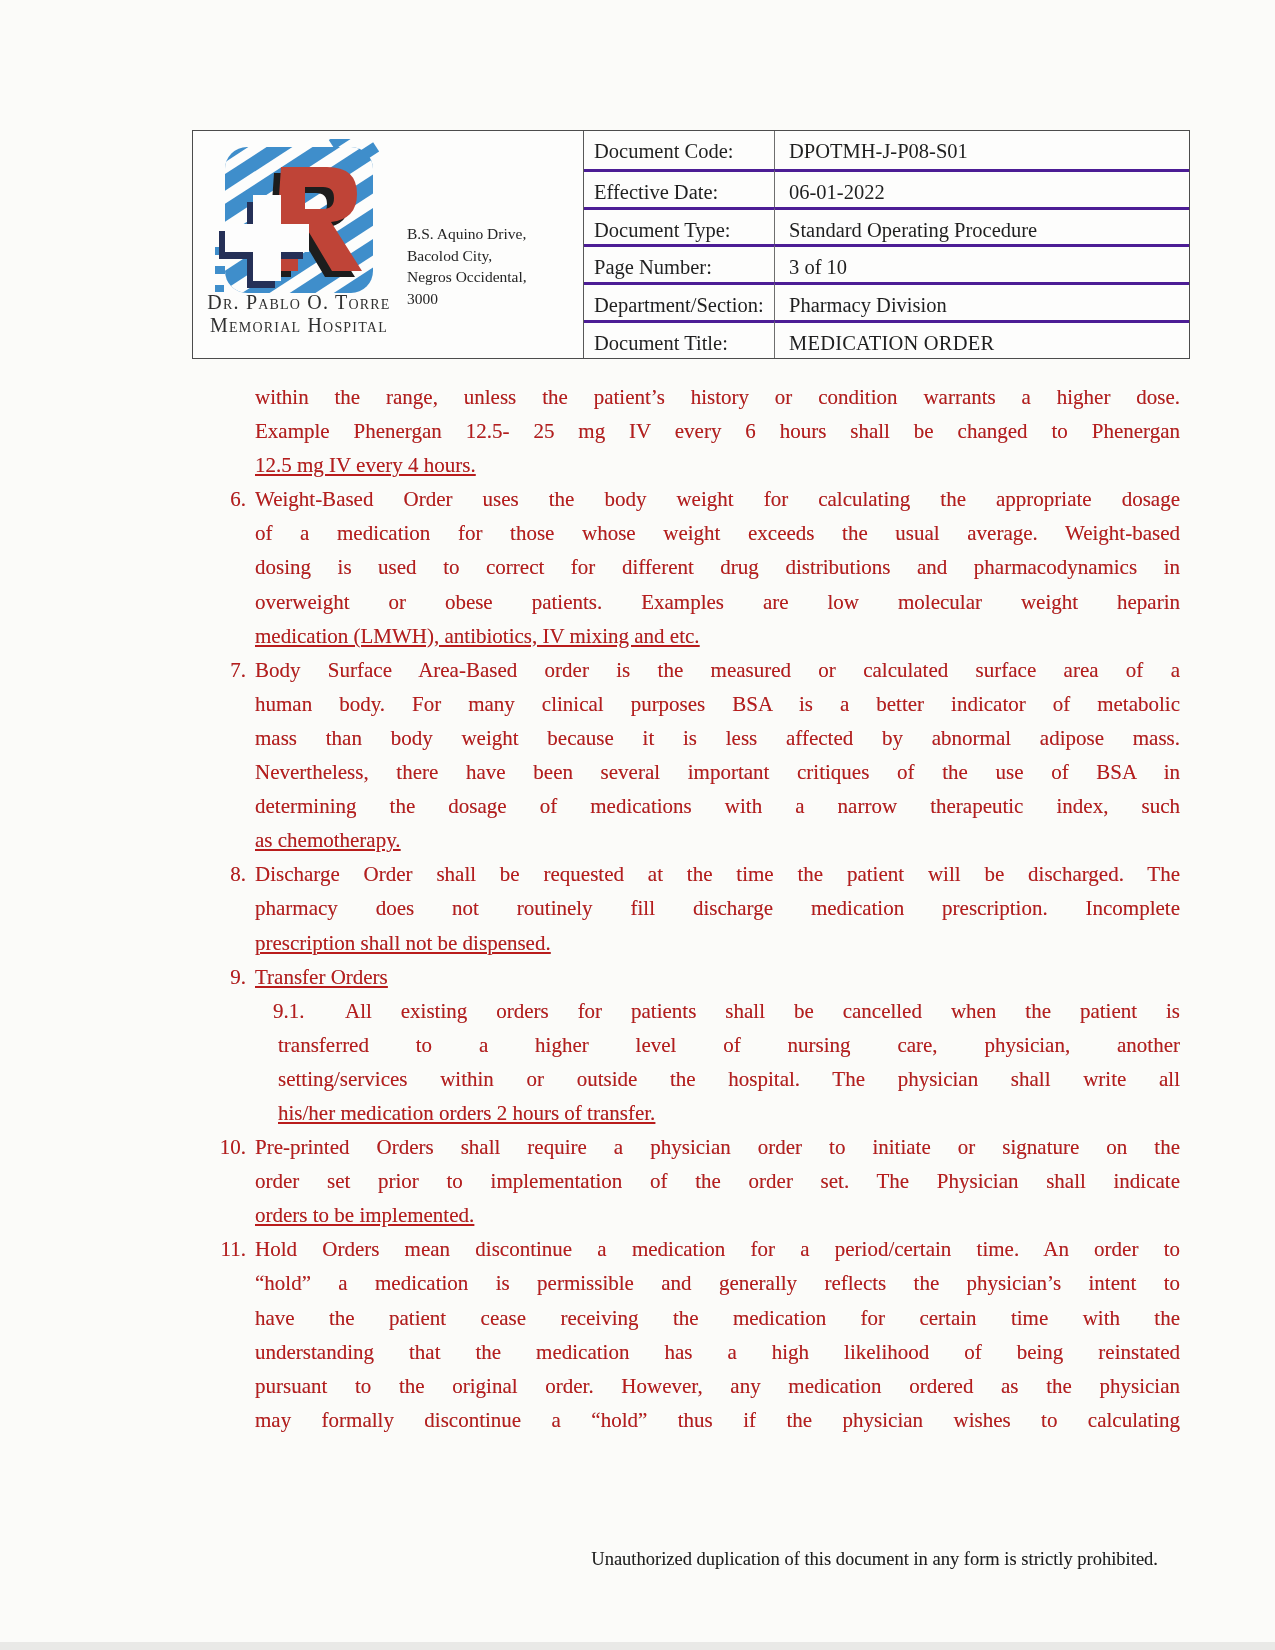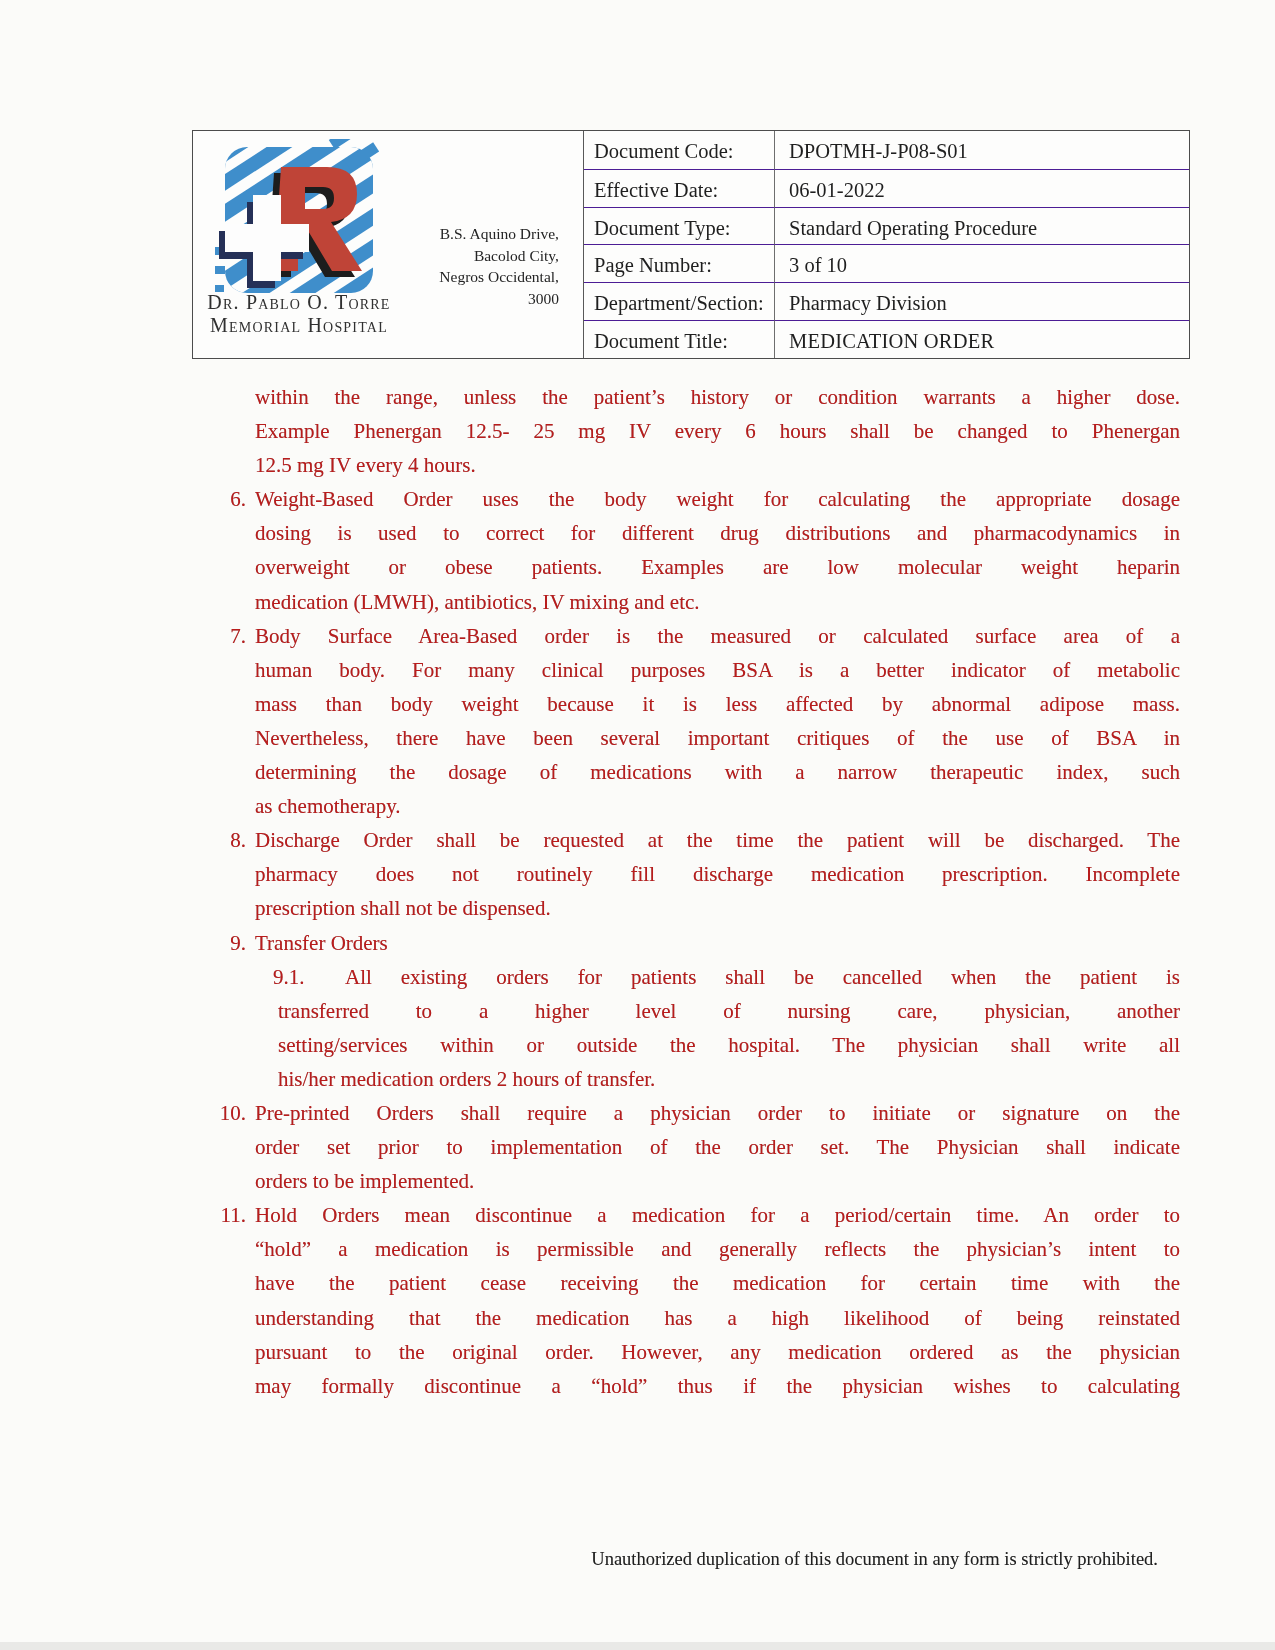--- a/index.html
+++ b/index.html
@@ -16,46 +16,46 @@
   .htable{
     position:absolute;left:192px;top:130px;width:998px;height:229px;
     box-sizing:border-box;border:1.5px solid #4c4c4c;
     display:grid;grid-template-columns:391px 190px 1fr;grid-auto-rows:1fr;
     background:#fdfdfc;
   }
   .logo-cell{grid-column:1;grid-row:1/7;position:relative;border-right:1px solid #585858;}
   .hlbl,.hval{
     box-sizing:border-box;font-size:20.5px;line-height:24px;color:#1f1f1f;
     padding:8px 4px 0 10px;white-space:nowrap;overflow:hidden;
-    border-top:1px solid #4c1d95;
+    border-top:3px solid #4c1d95;
   }
   .hlbl{grid-column:2;}
   .hval{grid-column:3;border-left:1px solid #6e6e6e;padding-left:14px;}
   .hlbl.r1,.hval.r1{border-top:none;}
   .hval.btitle{font-weight:normal;letter-spacing:.2px;}
 
   .hosp-name{
     position:absolute;left:6px;top:160px;width:200px;text-align:center;
     font-variant:small-caps;font-size:20px;line-height:23px;letter-spacing:1.2px;color:#303030;
   }
   .hosp-addr{
-    position:absolute;left:190px;top:92px;width:176px;text-align:right;
+    position:absolute;left:214px;top:92px;width:176px;text-align:left;
     font-size:15.5px;line-height:21.5px;color:#242424;
   }
   .logo-svg{position:absolute;left:22px;top:8px;}
 
   
   .bodytext{
     position:absolute;left:255px;top:380px;width:925px;
     font-size:21px;line-height:34.1px;color:#b91c1c;
     text-shadow:0 0 .5px rgba(30,30,30,.35);
   }
   .para{margin:0;position:relative;}
   .line{text-align:justify;text-align-last:justify;}
-  .line.end{text-align-last:left;}
+  .line.end{text-align-last:left;text-decoration:underline;}
   .num{position:absolute;left:-43px;top:0;width:34px;text-align:right;}
   .para.sub{margin-left:23px;width:902px;}
   .para.sub .num{left:-5px;width:auto;text-align:left;}
   .para.sub .line.first{padding-left:67px;}
 
   
   .footer{
     position:absolute;right:117px;top:1549px;
     font-size:18.5px;color:#1f1f1f;text-shadow:0 0 .5px rgba(30,30,30,.3);
   }
@@ -151,20 +151,21 @@
 
     <div class="para">
       <div class="line">within the range, unless the patient’s history or condition warrants a higher dose.</div>
       <div class="line">Example Phenergan 12.5- 25 mg IV every 6 hours shall be changed to Phenergan</div>
       <div class="line end">12.5 mg IV every 4 hours.</div>
     </div>
 
     <div class="para">
       <span class="num">6.</span>
       <div class="line">Weight-Based Order uses the body weight for calculating the appropriate dosage</div>
+      <div class="line">of a medication for those whose weight exceeds the usual average. Weight-based</div>
       <div class="line">dosing is used to correct for different drug distributions and pharmacodynamics in</div>
       <div class="line">overweight or obese patients. Examples are low molecular weight heparin</div>
       <div class="line end">medication (LMWH), antibiotics, IV mixing and etc.</div>
     </div>
 
     <div class="para">
       <span class="num">7.</span>
       <div class="line">Body Surface Area-Based order is the measured or calculated surface area of a</div>
       <div class="line">human body. For many clinical purposes BSA is a better indicator of metabolic</div>
       <div class="line">mass than body weight because it is less affected by abnormal adipose mass.</div>

